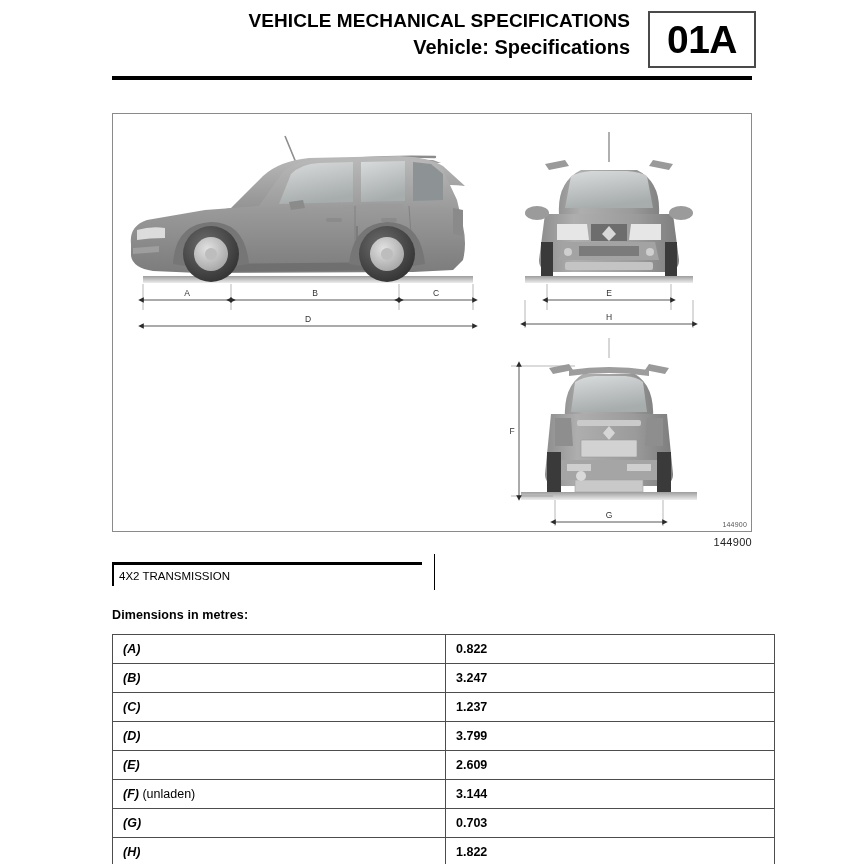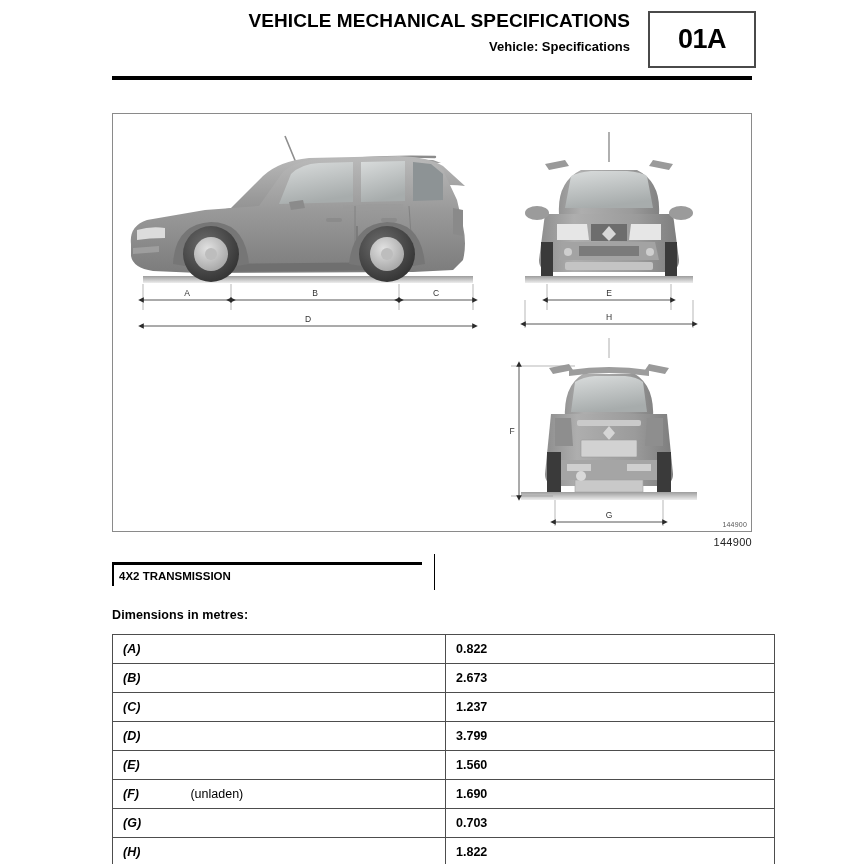--- a/index.html
+++ b/index.html
@@ -30,38 +30,38 @@
     text-align: right;
   }
   .title-main {
     font-size: 19px;
     font-weight: bold;
     letter-spacing: 0.1px;
     line-height: 25px;
     white-space: nowrap;
   }
   .title-sub {
-    font-size: 13px;
+    font-size: 20px;
     font-weight: bold;
     line-height: 24px;
     margin-top: 2px;
     white-space: nowrap;
   }
   #section-badge {
     position: absolute;
     left: 648px; top: 11px;
     width: 104px; height: 53px;
     border: 2px solid #4a4a4a;
     background: #ffffff;
     display: flex;
     align-items: center;
     justify-content: center;
   }
   #section-badge-label {
-    font-size: 27px;
+    font-size: 39px;
     font-weight: bold;
     line-height: 1;
     letter-spacing: -0.5px;
   }
   #header-rule {
     position: absolute;
     left: 112px; top: 76px;
     width: 640px; height: 4px;
     background: #000000;
   }
@@ -111,21 +111,20 @@
     left: 0; top: 0;
     width: 2px; height: 24px;
     background: #000000;
   }
   #transmission-label {
     position: absolute;
     left: 7px; top: 7px;
     font-size: 11.5px;
     line-height: 14px;
     white-space: nowrap;
-    font-weight: bold;
   }
   #transmission-divider {
     position: absolute;
     left: 434px; top: 554px;
     width: 1px; height: 36px;
     background: #000000;
   }
 
   
   #dimensions-caption {
@@ -154,21 +153,20 @@
   }
   #dimensions-table td.col-label { width: 322px; }
   #dimensions-table td.col-value { width: 318px; font-weight: bold; }
   .dim-key {
     font-weight: bold;
     font-style: italic;
   }
   .dim-note {
     font-weight: normal;
     font-style: normal;
-    padding-left: 48px;
   }
 </style>
 </head>
 <body>
 
 <div id="header">
   <div id="header-titles">
     <div class="title-main">VEHICLE MECHANICAL SPECIFICATIONS</div>
     <div class="title-sub">Vehicle: Specifications</div>
   </div>
@@ -407,37 +405,37 @@
 <div id="dimensions-caption">Dimensions in metres:</div>
 
 <table id="dimensions-table">
   <tbody>
       <tr>
         <td class="col-label"><span class="dim-key">(A)</span></td>
         <td class="col-value">0.822</td>
       </tr>
       <tr>
         <td class="col-label"><span class="dim-key">(B)</span></td>
-        <td class="col-value">2.673</td>
+        <td class="col-value">3.247</td>
       </tr>
       <tr>
         <td class="col-label"><span class="dim-key">(C)</span></td>
         <td class="col-value">1.237</td>
       </tr>
       <tr>
         <td class="col-label"><span class="dim-key">(D)</span></td>
         <td class="col-value">3.799</td>
       </tr>
       <tr>
         <td class="col-label"><span class="dim-key">(E)</span></td>
-        <td class="col-value">1.560</td>
+        <td class="col-value">2.609</td>
       </tr>
       <tr>
         <td class="col-label"><span class="dim-key">(F)</span><span class="dim-note"> (unladen)</span></td>
-        <td class="col-value">1.690</td>
+        <td class="col-value">3.144</td>
       </tr>
       <tr>
         <td class="col-label"><span class="dim-key">(G)</span></td>
         <td class="col-value">0.703</td>
       </tr>
       <tr>
         <td class="col-label"><span class="dim-key">(H)</span></td>
         <td class="col-value">1.822</td>
       </tr>
     </tbody>

